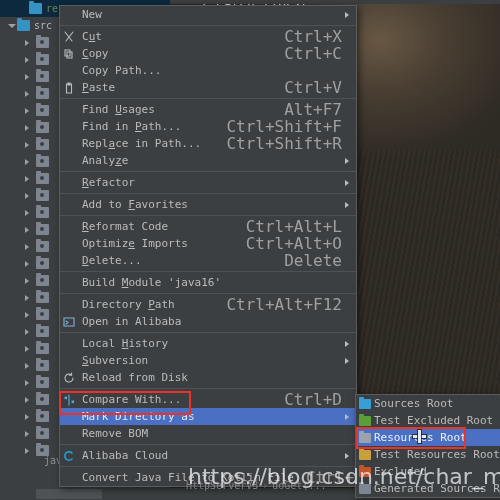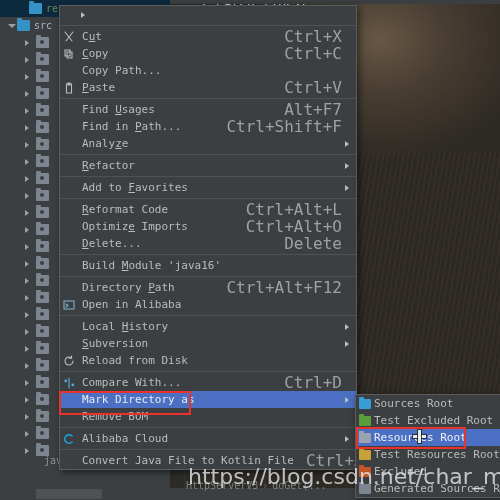--- a/index.html
+++ b/index.html
@@ -280,20 +280,21 @@
         <div class="cline cmt" style="top: 246px; left: 14px;">// 要想读文件,</div>
         <div class="cline cmt" style="top: 272px; left: 14px;">// 此时这个 htm</div>
         <div class="cline cmt" style="top: 298px; left: 14px;">// 把文件内容写</div>
       </div>
   </div>
   <div id="tabstrip"></div>
 
   <div id="ctx">
       <div class="mi">
         <span class="micon"></span>
+        <span class="mlabel">New</span>
         <span class="marrow">
           <i></i>
         </span>
       </div>
       <div class="msep"></div>
       <div class="mi">
         <span class="micon">
           <svg width="12" height="12" viewBox="0 0 12 12">
             <path d="M2,1 L9,10 M10,1 L3,10" fill="none" stroke="#b9bcbf" stroke-width="1.1" stroke-linecap="round"></path>
           </svg>
@@ -331,20 +332,26 @@
       <div class="mi">
         <span class="micon"></span>
         <span class="mlabel">Find <span class="u">U</span>sages</span>
         <span class="mkey">Alt+F7</span>
         <span class="marrow"></span>
       </div>
       <div class="mi">
         <span class="micon"></span>
         <span class="mlabel">Find in <span class="u">P</span>ath...</span>
         <span class="mkey">Ctrl+Shift+F</span>
+        <span class="marrow"></span>
+      </div>
+      <div class="mi">
+        <span class="micon"></span>
+        <span class="mlabel">Repl<span class="u">a</span>ce in Path...</span>
+        <span class="mkey">Ctrl+Shift+R</span>
         <span class="marrow"></span>
       </div>
       <div class="mi">
         <span class="micon"></span>
         <span class="mlabel">Analy<span class="u">z</span>e</span>
         <span class="marrow">
           <i></i>
         </span>
       </div>
       <div class="msep"></div>

